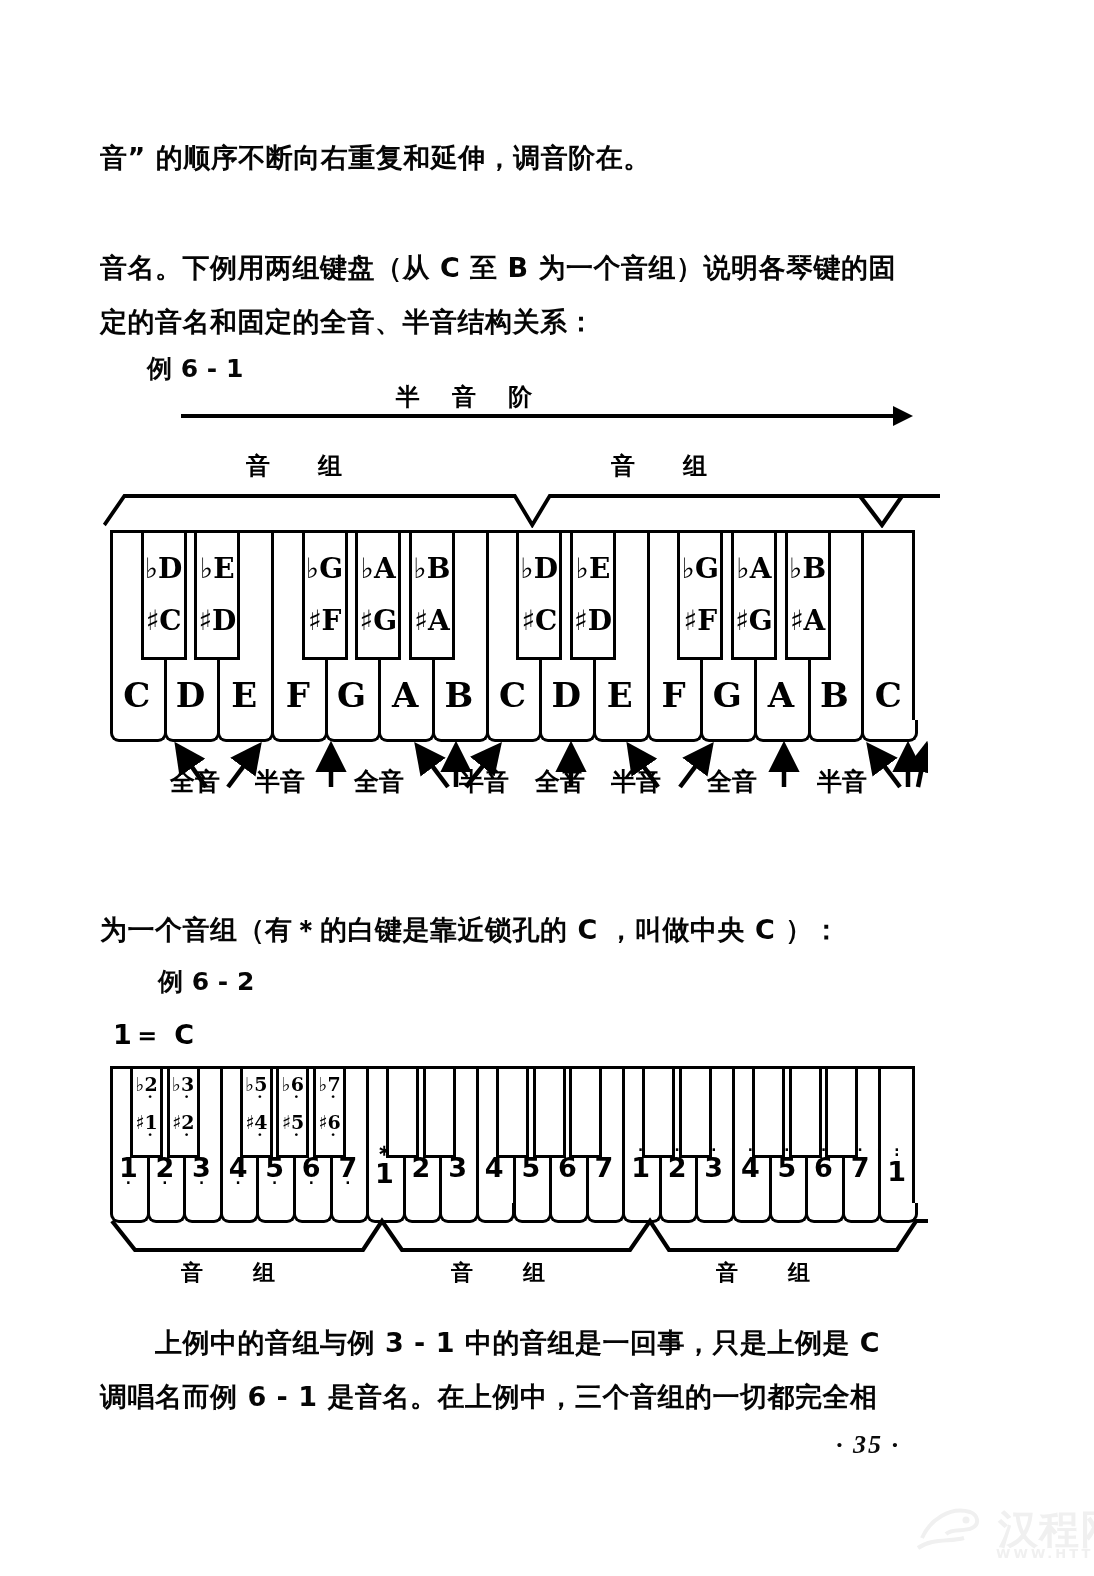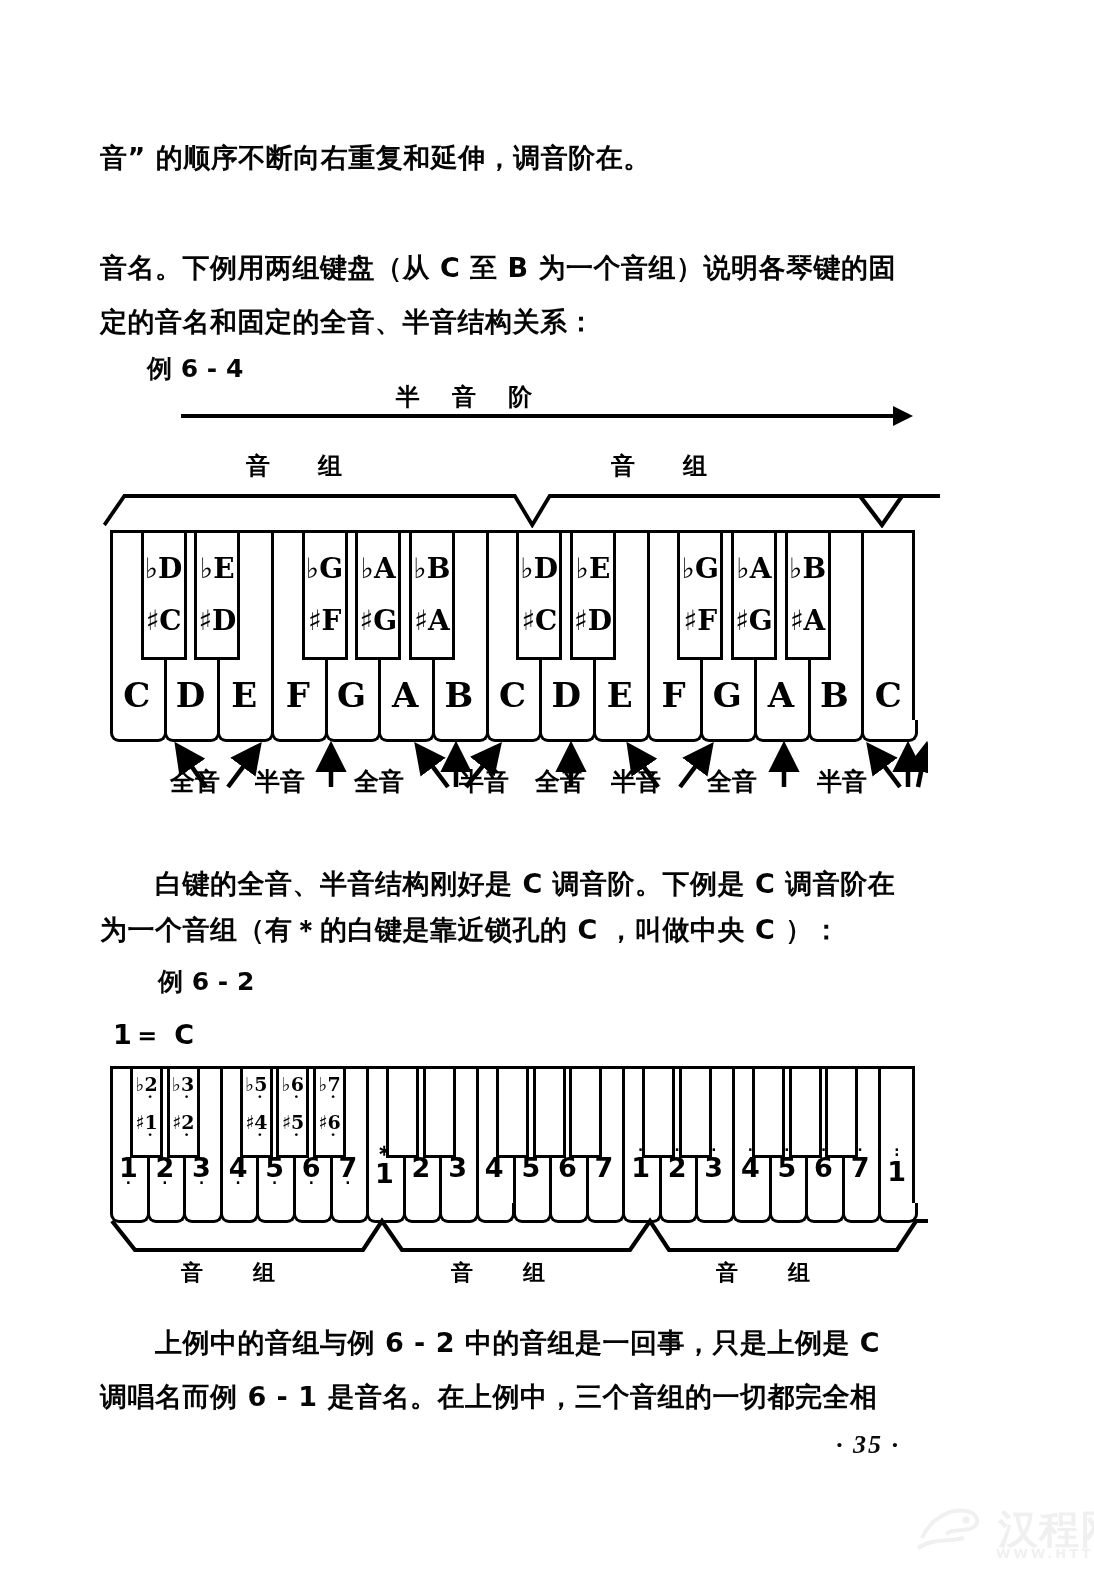--- a/index.html
+++ b/index.html
@@ -196,21 +196,21 @@
 </head>
 <body>
 
 <div id="page">
 
   <div class="para" style="left:100px; top:133px;">音” 的顺序不断向右重复和延伸，调音阶在。</div>
 
   <div class="para" style="left:100px; top:243px;">音名。下例用两组键盘（从 C 至 B 为一个音组）说明各琴键的固</div>
   <div class="para" style="left:100px; top:297px;">定的音名和固定的全音、半音结构关系：</div>
 
-  <div class="example-label" style="left:147px; top:352px;">例 6 - 4</div>
+  <div class="example-label" style="left:147px; top:352px;">例 6 - 1</div>
 
   <div class="dia-caption" style="left:310px; top:381px; width:320px;">半 音 阶</div>
 
   <div class="axis-wrap" style="left:181px; top:408px; width:733px; height:20px;">
     <div class="axis-line" style="width:715px; top:6px;"></div>
     <div class="axis-head" style="left:712px; top:-2px;"></div>
   </div>
 
   <div class="dia-caption" style="left:190px; top:450px; width:220px;">音　组</div>
   <div class="dia-caption" style="left:555px; top:450px; width:220px;">音　组</div>
@@ -347,21 +347,20 @@
 
   <div class="interval-lbl" style="left:163px; top:765px; width:64px;">全音</div>
   <div class="interval-lbl" style="left:248px; top:765px; width:64px;">半音</div>
   <div class="interval-lbl" style="left:347px; top:765px; width:64px;">全音</div>
   <div class="interval-lbl" style="left:452px; top:765px; width:64px;">半音</div>
   <div class="interval-lbl" style="left:528px; top:765px; width:64px;">全音</div>
   <div class="interval-lbl" style="left:604px; top:765px; width:64px;">半音</div>
   <div class="interval-lbl" style="left:700px; top:765px; width:64px;">全音</div>
   <div class="interval-lbl" style="left:810px; top:765px; width:64px;">半音</div>
 
-  <div class="para" style="left:155px; top:859px;">白键的全音、半音结构刚好是 C 调音阶。下例是 C 调音阶在</div>
   <div class="para" style="left:100px; top:905px;">为一个音组（有＊的白键是靠近锁孔的 C ，叫做中央 C ）：</div>
 
   <div class="example-label" style="left:158px; top:965px;">例 6 - 2</div>
   <div class="key-sig" style="left:113px; top:1017px;">1＝  C</div>
 
   <div class="kbd" style="left:110px; top:1066px; width:805px; height:140px;"></div>
   <div id="kbd2-keys">
       <div class="wkey first" style="left: 110px; top: 1066px; width: 36.5909px; height: 140px;"></div>
       <div class="wkey" style="left: 146.591px; top: 1066px; width: 36.5909px; height: 140px;"></div>
       <div class="wkey" style="left: 183.182px; top: 1066px; width: 36.5909px; height: 140px;"></div>
@@ -475,21 +474,21 @@
     </div>
 
   <svg class="bracket-svg" width="820" height="42" viewBox="0 0 820 42" style="left:110px; top:1216px;">
     <path d="M 2 5 L 25 34 L 253 34 L 272 5 L 292 34 L 520 34 L 540 5 L 559 34 L 787 34 L 806 5 L 818 5" fill="none" stroke="#000" stroke-width="4.2"></path>
   </svg>
 
   <div class="dia-caption small" style="left:145px; top:1258px; width:180px;">音　组</div>
   <div class="dia-caption small" style="left:415px; top:1258px; width:180px;">音　组</div>
   <div class="dia-caption small" style="left:680px; top:1258px; width:180px;">音　组</div>
 
-  <div class="para" style="left:155px; top:1318px;">上例中的音组与例 6 - 2 中的音组是一回事，只是上例是 C</div>
+  <div class="para" style="left:155px; top:1318px;">上例中的音组与例 3 - 1 中的音组是一回事，只是上例是 C</div>
   <div class="para" style="left:100px; top:1372px;">调唱名而例 6 - 1 是音名。在上例中，三个音组的一切都完全相</div>
 
   <div class="page-number" style="left:836px; top:1430px;">· 35 ·</div>
 
   <div id="watermark" style="left:916px; top:1496px; width:178px; height:68px;">
     <svg width="74" height="58" viewBox="0 0 74 58" style="position:absolute; left:0; top:2px;">
       <path d="M6 40 C 14 22, 34 8, 54 14 C 62 17, 64 26, 56 30 C 48 34, 36 30, 30 36" fill="none" stroke="#f0f0f0" stroke-width="4"></path>
       <path d="M2 50 C 16 40, 34 44, 48 40" fill="none" stroke="#f0f0f0" stroke-width="4"></path>
       <circle cx="50" cy="22" r="3.5" fill="#f0f0f0"></circle>
     </svg>

